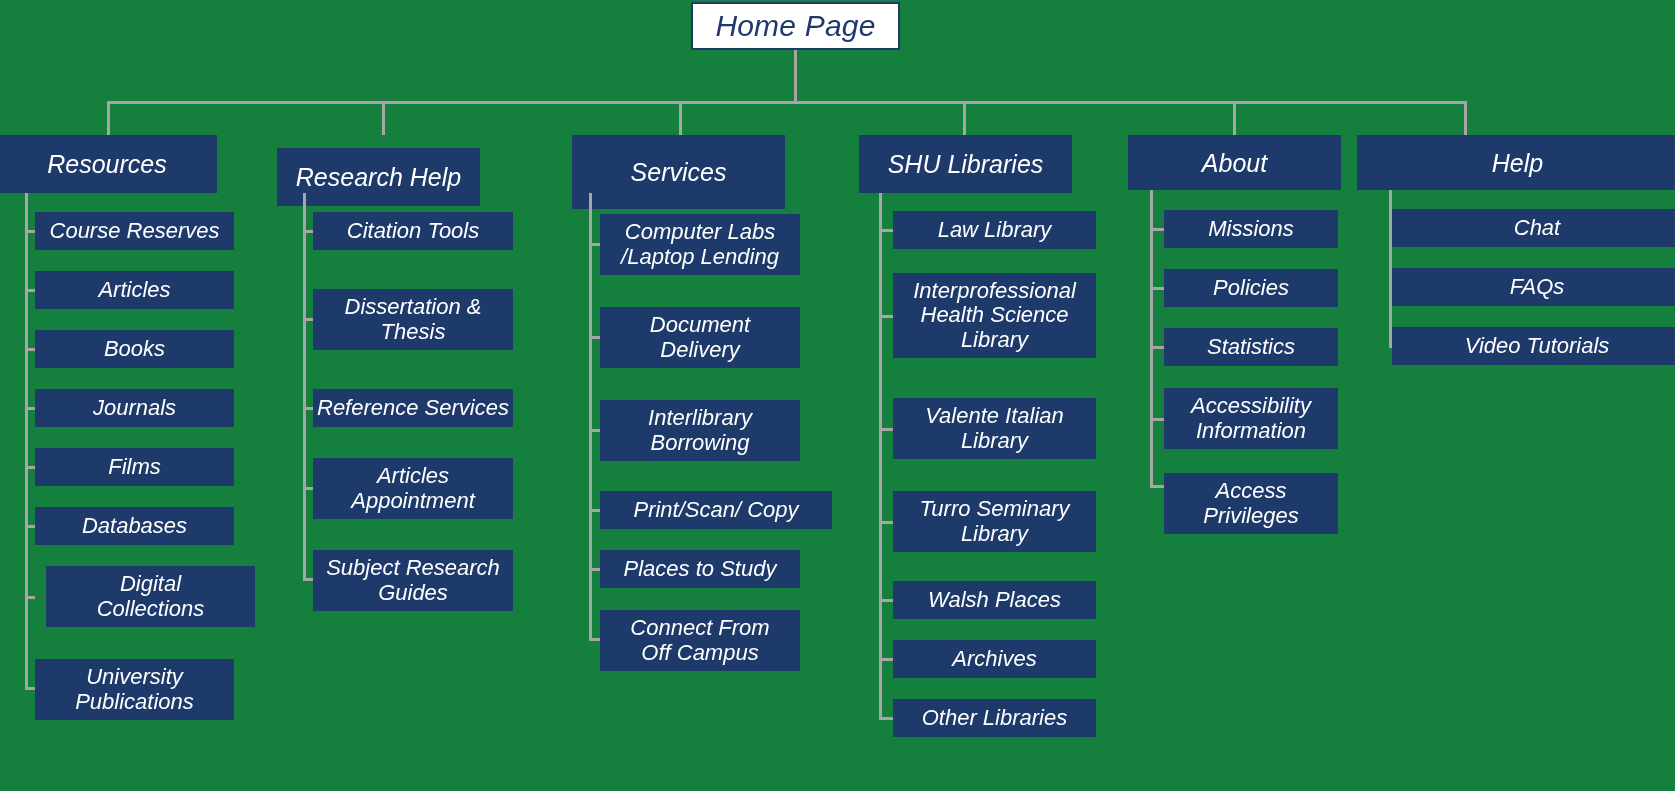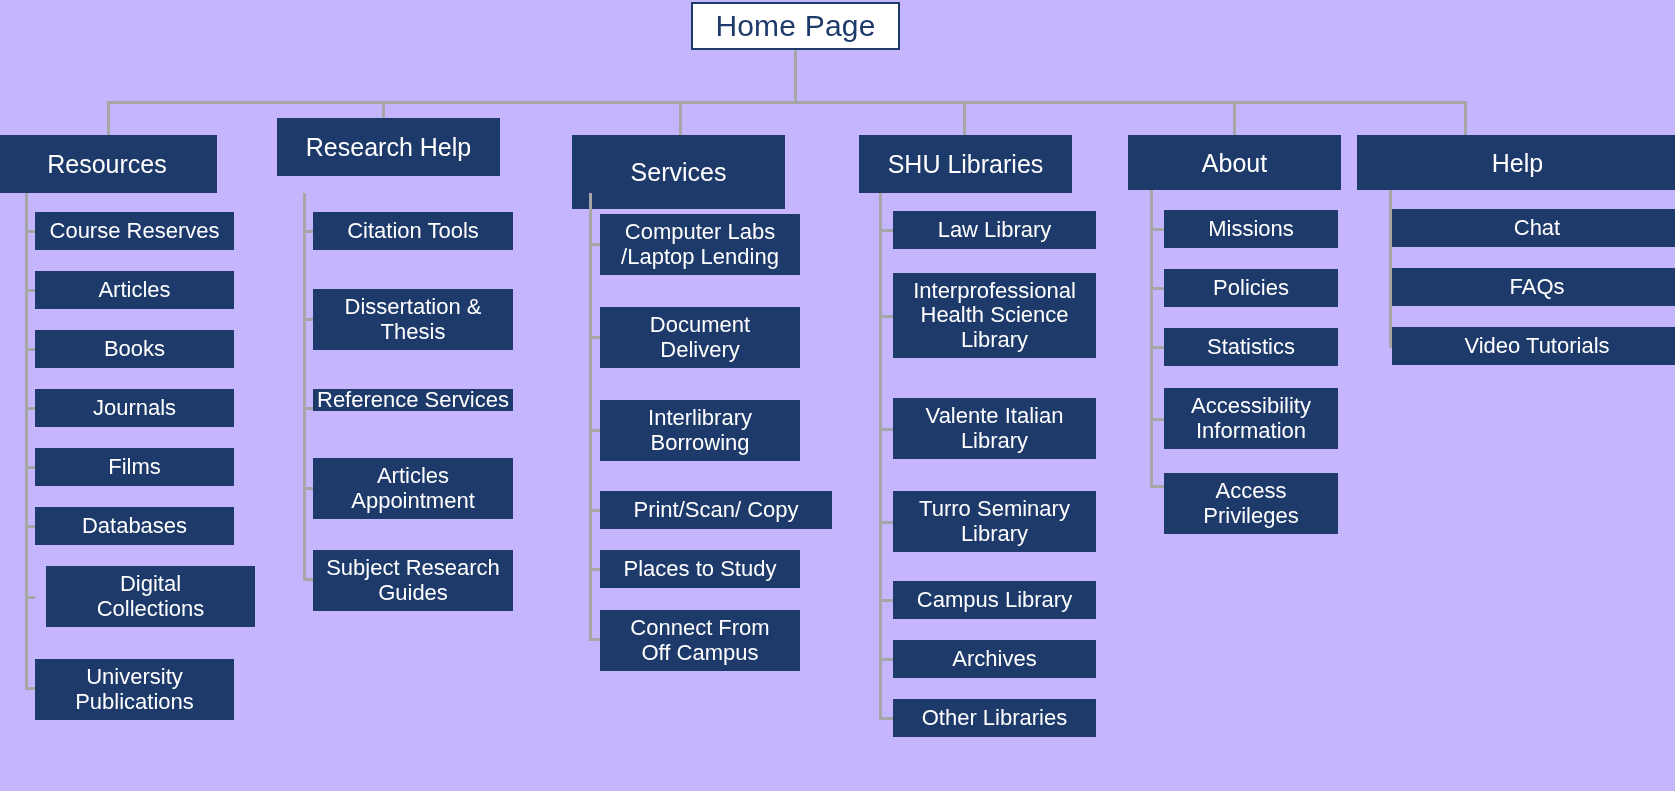--- a/index.html
+++ b/index.html
@@ -8,22 +8,23 @@
     padding: 0;
     background: #ffffff;
   }
   body {
     font-family: "Liberation Sans", sans-serif;
   }
   #sitemap {
     position: relative;
     width: 1675px;
     height: 791px;
-    background: #c4b5fd;
+    background: #15803d;
     overflow: hidden;
+    font-style: italic;
   }
 
   
   .line {
     position: absolute;
     background: #a6a6a6;
   }
   .line.h { height: 3px; }
   .line.v { width: 3px; }
 
@@ -95,33 +96,33 @@
   <div class="node leaf" style="left:35px; top:507px; width:199px; height:38px;">Databases</div>
 
   <div class="line h" style="left:25px; top:596px; width:10px;"></div>
   <div class="node leaf" style="left:26px; top:566px; width:209px; height:61px;margin-left:20px;">Digital
 Collections</div>
 
   <div class="line h" style="left:25px; top:687px; width:10px;"></div>
   <div class="node leaf" style="left:35px; top:659px; width:199px; height:61px;">University
 Publications</div>
 
-  <div class="node cat" style="left:277px; top:118px; width:223px; height:58px;">Research Help</div>
+  <div class="node cat" style="left:277px; top:148px; width:203px; height:58px;">Research Help</div>
 
   <div class="line v" style="left:303px; top:193px; height:385px;"></div>
 
   <div class="line h" style="left:303px; top:230px; width:10px;"></div>
   <div class="node leaf" style="left:313px; top:212px; width:200px; height:38px;">Citation Tools</div>
 
   <div class="line h" style="left:303px; top:318px; width:10px;"></div>
   <div class="node leaf" style="left:313px; top:289px; width:200px; height:61px;">Dissertation &amp;
 Thesis</div>
 
   <div class="line h" style="left:303px; top:407px; width:10px;"></div>
-  <div class="node leaf" style="left:313px; top:389px; width:200px; height:22px;">Reference Services</div>
+  <div class="node leaf" style="left:313px; top:389px; width:200px; height:38px;">Reference Services</div>
 
   <div class="line h" style="left:303px; top:487px; width:10px;"></div>
   <div class="node leaf" style="left:313px; top:458px; width:200px; height:61px;">Articles
 Appointment</div>
 
   <div class="line h" style="left:303px; top:578px; width:10px;"></div>
   <div class="node leaf" style="left:313px; top:550px; width:200px; height:61px;">Subject Research
 Guides</div>
 
   <div class="node cat" style="left:572px; top:135px; width:213px; height:74px;">Services</div>
@@ -164,21 +165,21 @@
 
   <div class="line h" style="left:879px; top:428px; width:14px;"></div>
   <div class="node leaf" style="left:893px; top:398px; width:203px; height:61px;">Valente Italian
 Library</div>
 
   <div class="line h" style="left:879px; top:521px; width:14px;"></div>
   <div class="node leaf" style="left:893px; top:491px; width:203px; height:61px;">Turro Seminary
 Library</div>
 
   <div class="line h" style="left:879px; top:599px; width:14px;"></div>
-  <div class="node leaf" style="left:893px; top:581px; width:203px; height:38px;">Campus Library</div>
+  <div class="node leaf" style="left:893px; top:581px; width:203px; height:38px;">Walsh Places</div>
 
   <div class="line h" style="left:879px; top:658px; width:14px;"></div>
   <div class="node leaf" style="left:893px; top:640px; width:203px; height:38px;">Archives</div>
 
   <div class="line h" style="left:879px; top:717px; width:14px;"></div>
   <div class="node leaf" style="left:893px; top:699px; width:203px; height:38px;">Other Libraries</div>
 
   <div class="node cat" style="left:1128px; top:135px; width:213px; height:55px;">About</div>
 
   <div class="line v" style="left:1150px; top:190px; height:295px;"></div>

